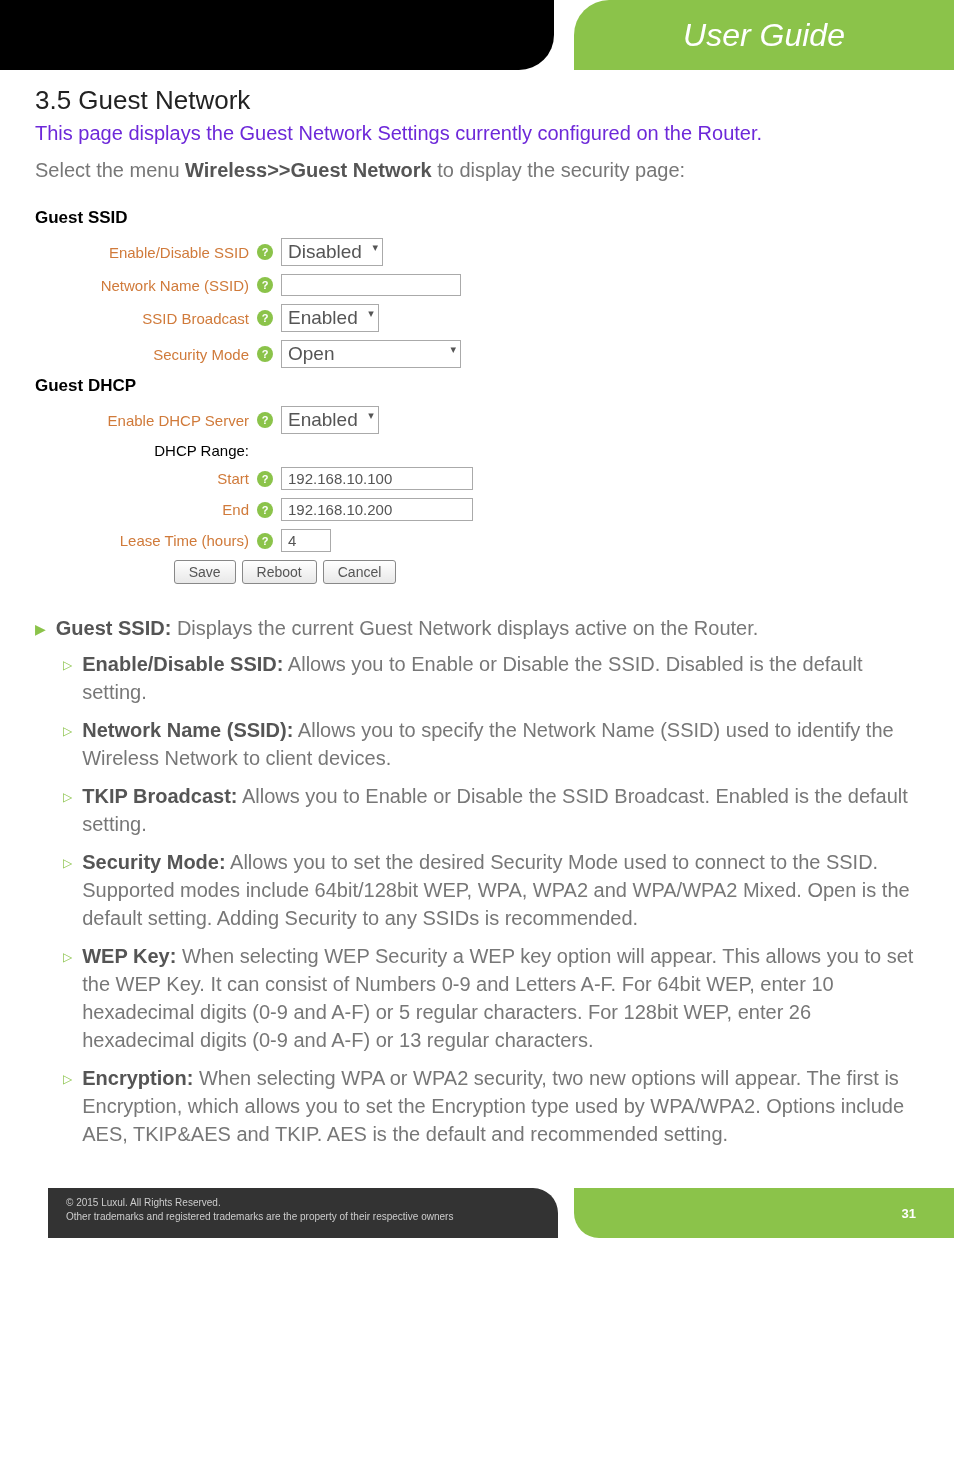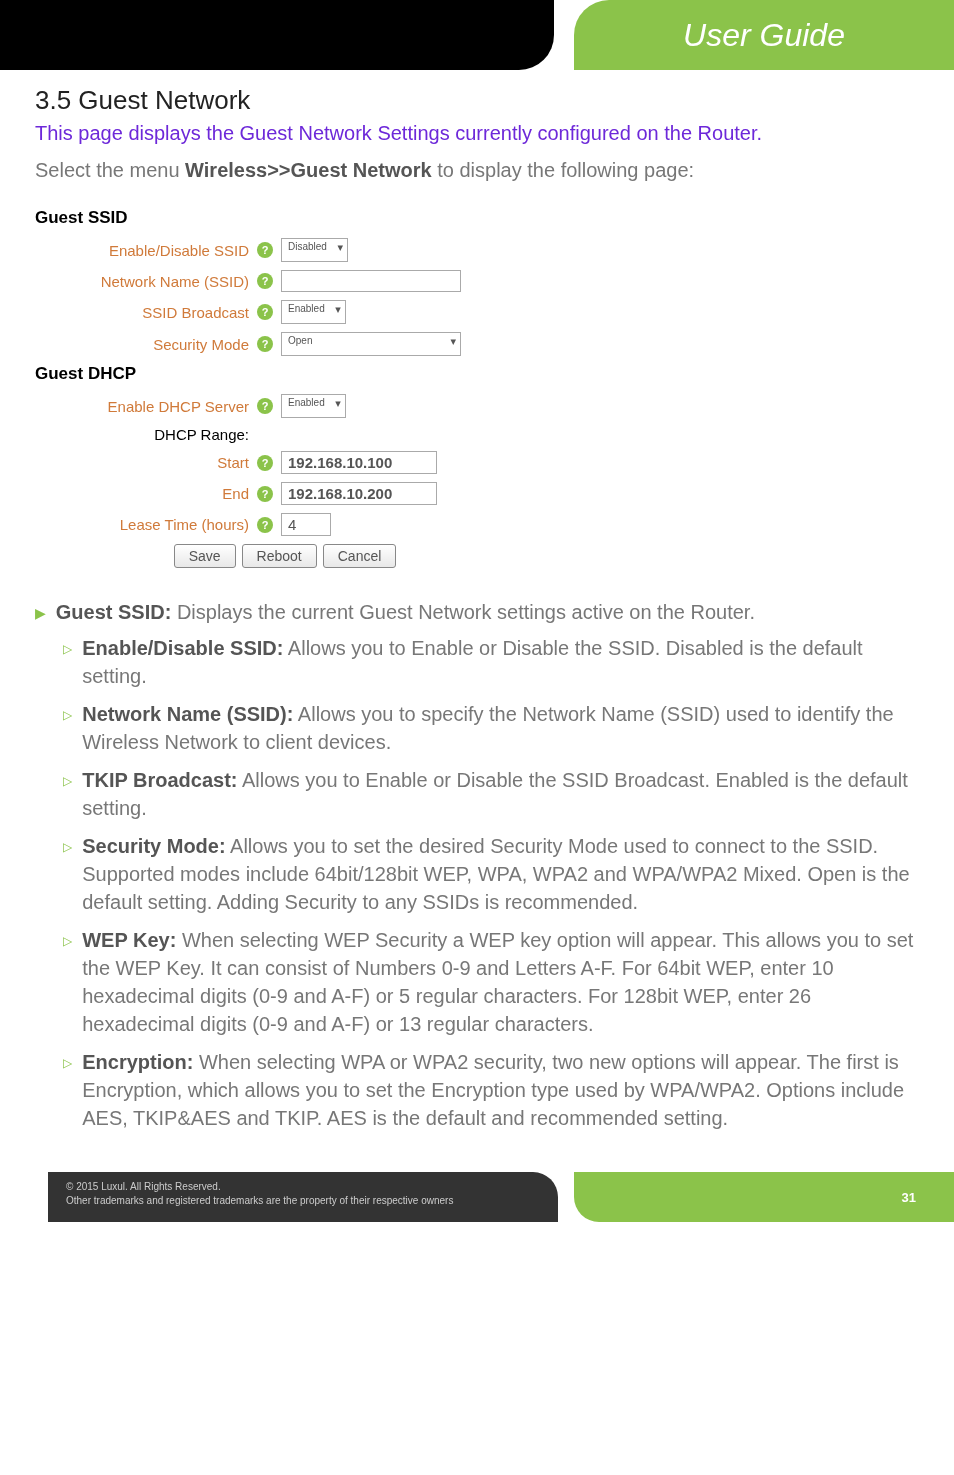--- a/index.html
+++ b/index.html
@@ -102,22 +102,22 @@
       border-radius: 50%;
       background: #8bc34a;
       color: #fff;
       font-size: 11px;
       font-weight: bold;
       margin: 0 8px 0 2px;
     }
     .form-select {
       border: 1px solid #aaa;
       background: #fff;
-      font-size: 10px;
-      padding: 2px 20px 9px 6px;
+      font-size: 19px;
+      padding: 2px 20px 2px 6px;
       position: relative;
       display: inline-block;
     }
     .form-select::after {
       content: '▾';
       position: absolute;
       right: 4px;
       font-size: 11px;
     }
     .form-input {
@@ -125,22 +125,21 @@
       background: #fff;
       font-size: 15px;
       padding: 2px 6px;
       display: inline-block;
       min-height: 22px;
     }
     .form-input-small {
       width: 50px;
     }
     .form-input-med {
-      width: 156px;
-      font-weight: bold;
+      width: 192px;
     }
     .form-input-wide {
       width: 180px;
     }
     .button-row {
       display: flex;
       justify-content: center;
       gap: 6px;
       margin-top: 8px;
     }
@@ -228,21 +227,21 @@
   <div class="top-banner-gap"></div>
   <div class="top-banner-right">
     <span>User Guide</span>
   </div>
 </div>
 
 <div class="content">
   <h2>3.5 Guest Network</h2>
   <p class="intro">This page displays the Guest Network Settings currently configured on the Router.</p>
   <p class="nav-text">
-    <span>Select the menu </span><strong>Wireless&gt;&gt;Guest Network</strong><span> to display the following page:</span>
+    <span>Select the menu </span><strong>Wireless&gt;&gt;Guest Network</strong><span> to display the security page:</span>
   </p>
 
   <div class="screenshot">
     <div class="screenshot-inner">
       <div class="section-header">Guest SSID</div>
 
       <div class="form-row">
         <span class="form-label">Enable/Disable SSID</span>
         <span class="help-icon">?</span>
         <span class="form-select">Disabled</span>
@@ -301,21 +300,21 @@
         <span class="btn">Reboot</span>
         <span class="btn">Cancel</span>
       </div>
     </div>
   </div>
 
   <div class="bullet-section">
     <div class="main-bullet">
       <span class="bullet-marker">▶</span>
       <div>
-        <strong>Guest SSID:</strong><span> Displays the current Guest Network settings active on the Router.</span>
+        <strong>Guest SSID:</strong><span> Displays the current Guest Network displays active on the Router.</span>
       </div>
     </div>
 
     <div class="sub-bullet">
       <span class="bullet-marker">▷</span>
       <div>
         <strong>Enable/Disable SSID:</strong><span> Allows you to Enable or Disable the SSID. Disabled is the default setting.</span>
       </div>
     </div>
 

